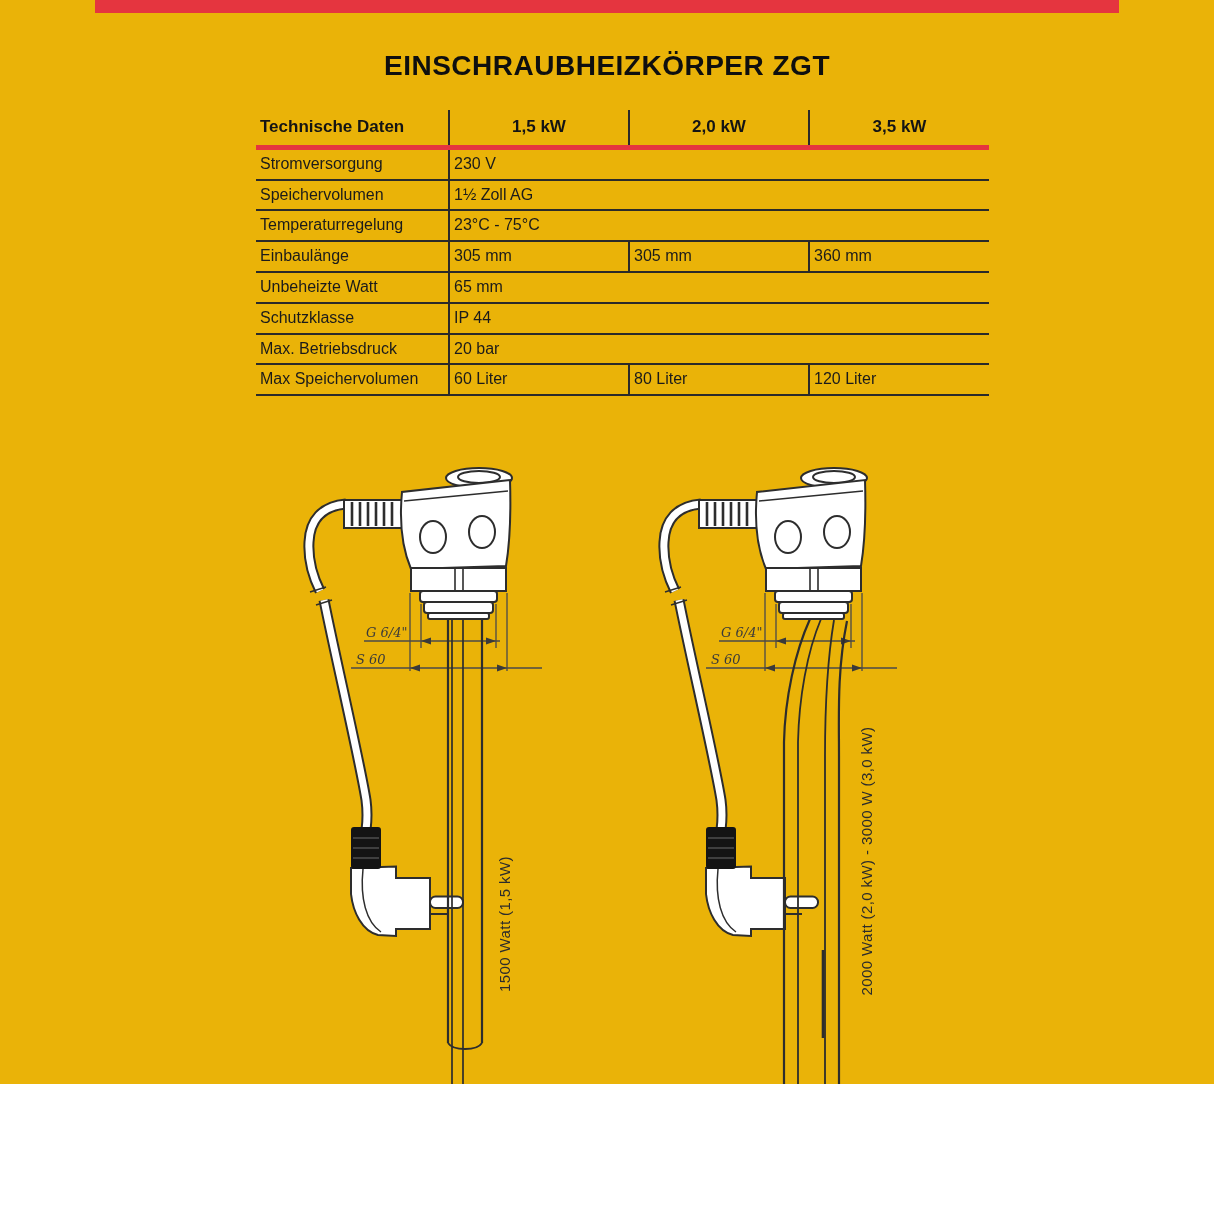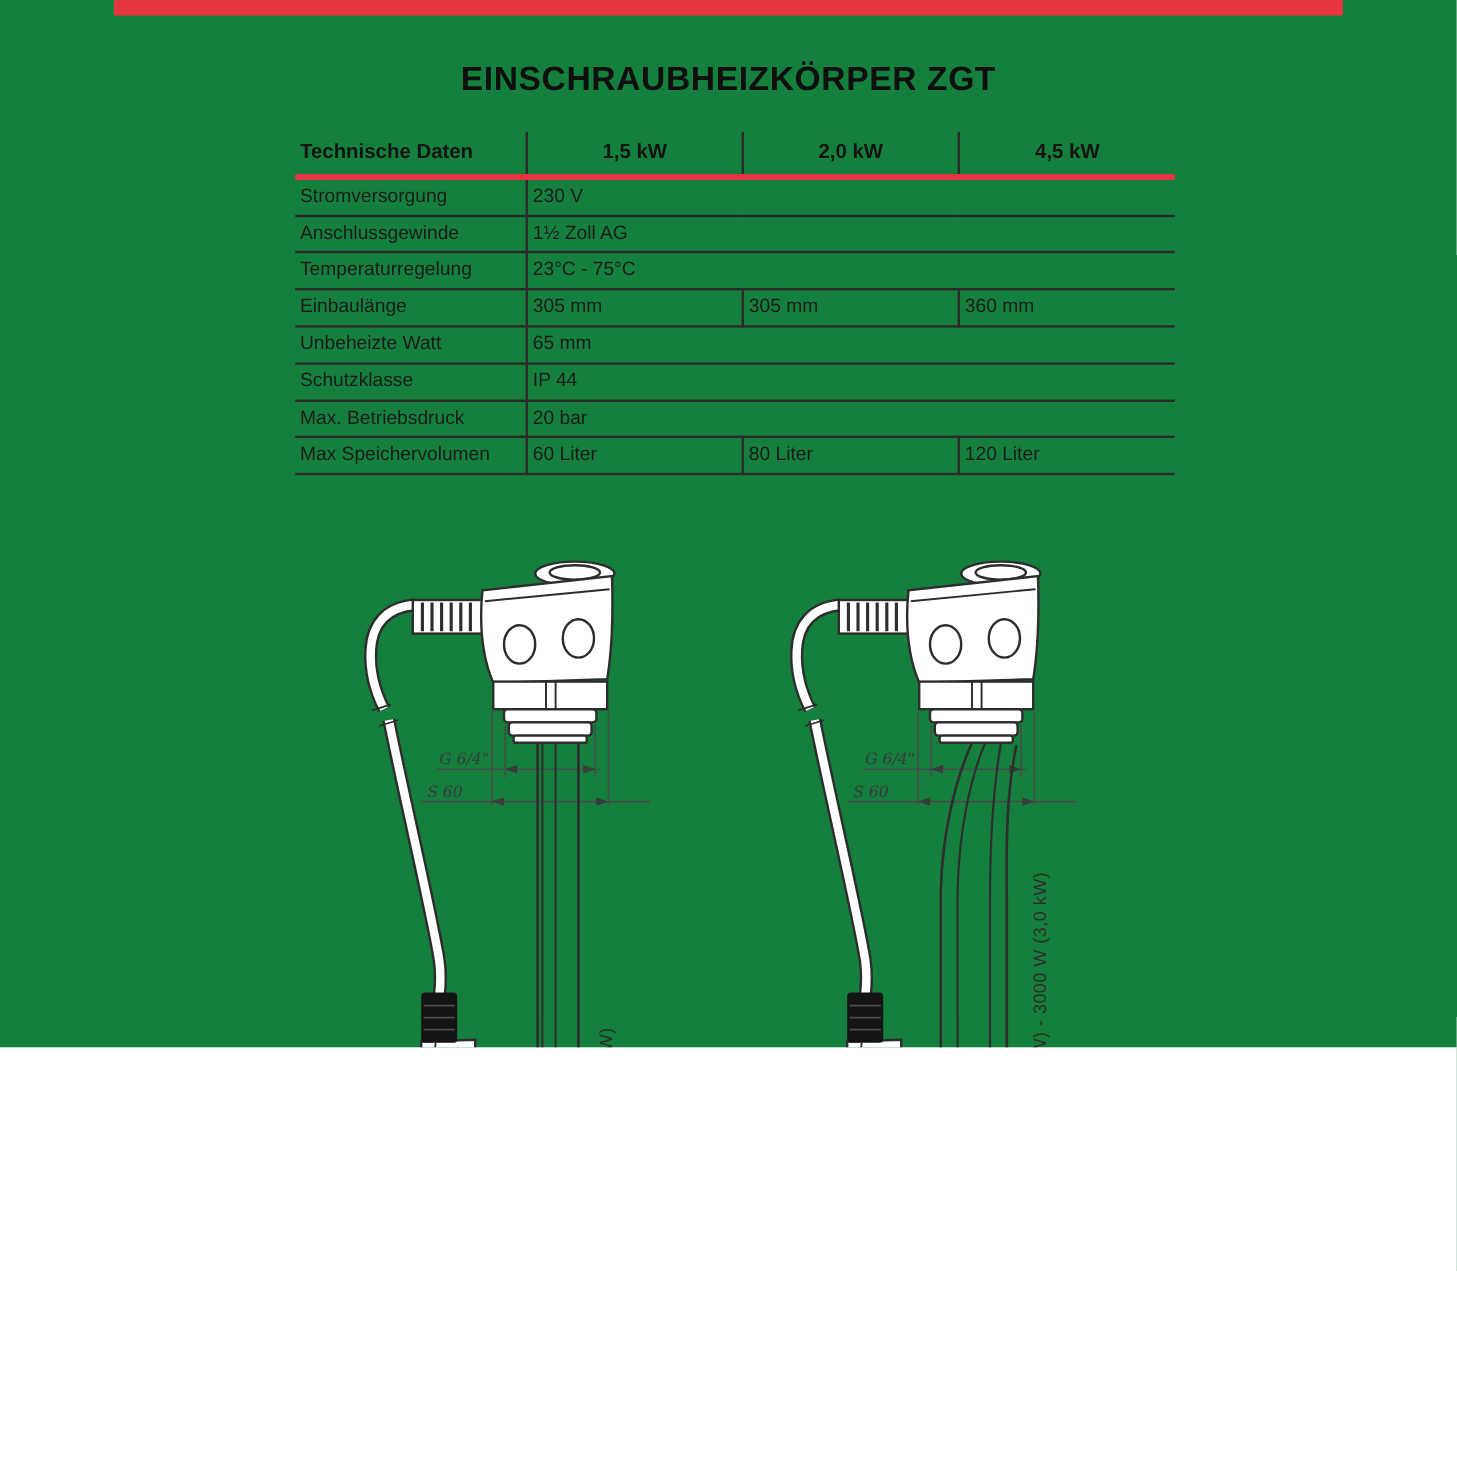--- a/index.html
+++ b/index.html
@@ -1,28 +1,28 @@
 <!DOCTYPE html>
 <html><head>
 <meta charset="utf-8">
 <style>
   html,body{margin:0;padding:0;background:#ffffff;}
   #page{
-    position:relative;width:1214px;height:873px;background:#15803d;overflow:hidden;
+    position:relative;width:1214px;height:1084px;background:#eab308;overflow:hidden;
     font-family:"Liberation Sans","DejaVu Sans",sans-serif;color:#1b1b1b;
   }
   .redbar{position:absolute;left:95px;width:1024px;background:#e5353f;}
   #topbar{top:0;height:13px;}
   #bottombar{top:1205px;height:9px;}
   #doc-title{
     position:absolute;top:50px;left:0;width:1214px;text-align:center;
     font-size:28px;font-weight:800;letter-spacing:.5px;color:#0f0f0f;
   }
   #spec-table{
-    position:absolute;left:246px;top:110px;width:733px;
+    position:absolute;left:256px;top:110px;width:733px;
     border-collapse:collapse;table-layout:fixed;
   }
   #spec-table col.c0{width:193px;}
   #spec-table col.c1,#spec-table col.c2,#spec-table col.c3{width:180px;}
   #spec-table th,#spec-table td{
     padding:6px 4px;font-size:16px;line-height:1.05;vertical-align:middle;
     white-space:nowrap;overflow:hidden;
   }
   #spec-table thead th{
     font-size:17px;font-weight:700;color:#141414;
@@ -55,30 +55,30 @@
         <col class="c0">
         <col class="c1">
         <col class="c2">
         <col class="c3">
       </colgroup>
     <thead>
       <tr>
         <th class="rowlabel vdiv">Technische Daten</th>
         <th class="colhead vdiv">1,5 kW</th>
         <th class="colhead vdiv">2,0 kW</th>
-        <th class="colhead">4,5 kW</th>
+        <th class="colhead">3,5 kW</th>
       </tr>
     </thead>
     <tbody>
       <tr>
         <td class="rowlabel vdiv">Stromversorgung</td>
         <td class="val" colspan="3">230 V</td>
       </tr>
       <tr>
-        <td class="rowlabel vdiv">Anschlussgewinde</td>
+        <td class="rowlabel vdiv">Speichervolumen</td>
         <td class="val" colspan="3">1½ Zoll AG</td>
       </tr>
       <tr>
         <td class="rowlabel vdiv">Temperaturregelung</td>
         <td class="val" colspan="3">23°C - 75°C</td>
       </tr>
       <tr>
         <td class="rowlabel vdiv">Einbaulänge</td>
         <td class="val vdiv">305 mm</td>
         <td class="val vdiv">305 mm</td>

